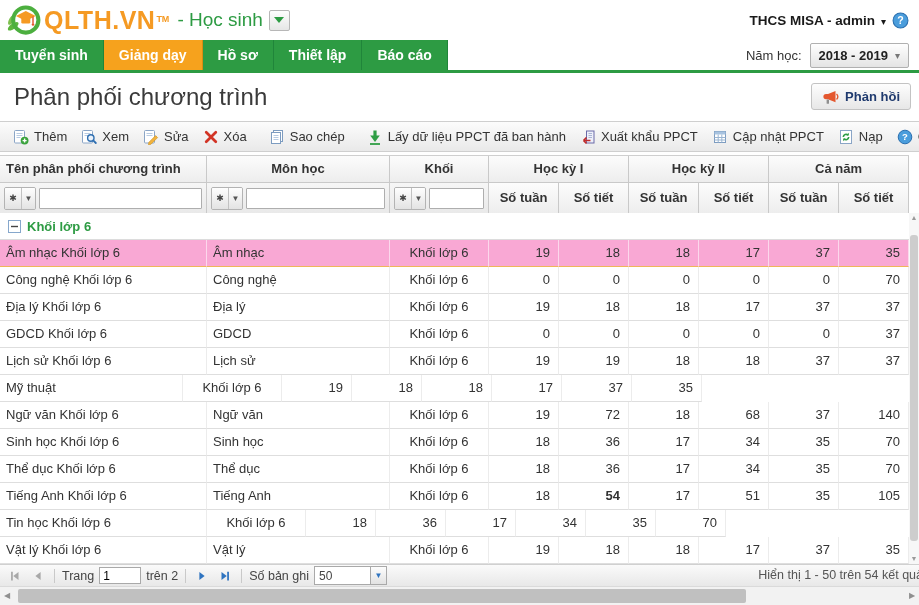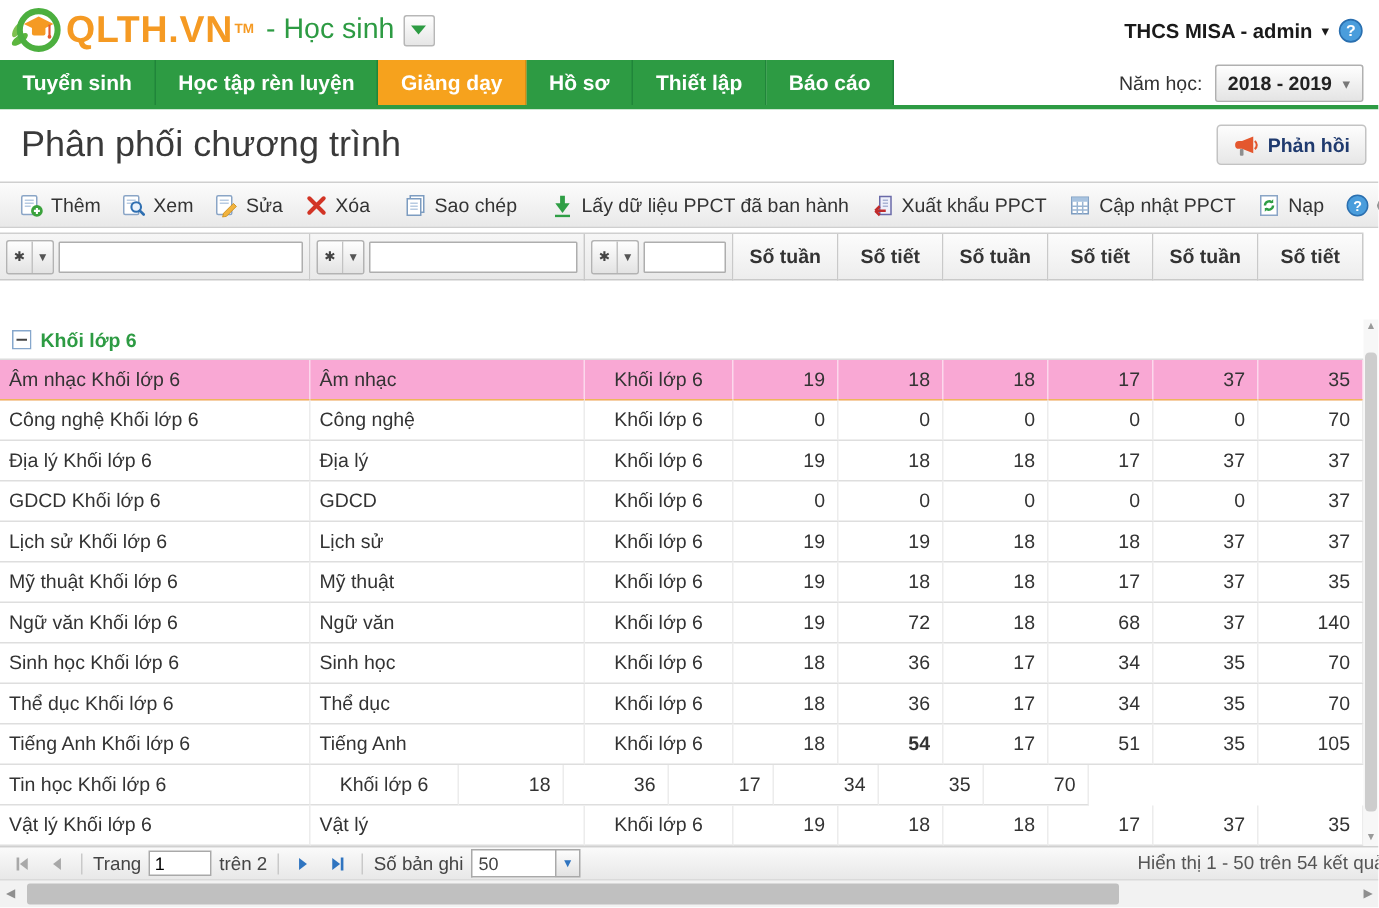--- a/index.html
+++ b/index.html
@@ -133,21 +133,20 @@
         <text x="8" y="11.6" text-anchor="middle" font-size="10" font-weight="bold" fill="#fff" font-family="Liberation Sans, sans-serif">?</text>
       </svg>
     </span>
   </div>
 </div>
 
 <div class="nav-bar">
   <div class="nav-strip"></div>
   <div class="nav-tabs">
       <div class="nav-tab">Tuyển sinh</div>
-      <div class="nav-tab">Học tập rèn luyện</div>
       <div class="nav-tab active">Giảng dạy</div>
       <div class="nav-tab">Hồ sơ</div>
       <div class="nav-tab">Thiết lập</div>
       <div class="nav-tab">Báo cáo</div>
     </div>
   <div class="year-area">
     <span class="year-label">Năm học:</span>
     <button class="year-btn">
       <span class="year-value">2018 - 2019</span>
       <span class="year-caret">▾</span>
@@ -269,20 +268,28 @@
         <svg width="16" height="16" viewBox="0 0 16 16">
           <circle cx="8" cy="8" r="6.8" fill="#4a9ddc" stroke="#2a6faf"></circle>
           <text x="8" y="11.4" text-anchor="middle" font-size="9.5" font-weight="bold" fill="#fff" font-family="Liberation Sans, sans-serif">?</text>
         </svg>
       </span>
       <span class="tb-label">Giúp</span>
     </div>
   </div>
 
 <div class="grid-head">
+  <div class="ghrow">
+      <div class="hcell left" style="width: 207px;">Tên phân phối chương trình</div>
+      <div class="hcell center" style="width: 183px;">Môn học</div>
+      <div class="hcell center" style="width: 99px;">Khối</div>
+      <div class="hcell center" style="width: 140px;">Học kỳ I</div>
+      <div class="hcell center" style="width: 140px;">Học kỳ II</div>
+      <div class="hcell center" style="width: 140px;">Cả năm</div>
+    </div>
   <div class="ghrow">
       <div class="fcell" style="width: 207px;">
         <span class="fop">
           <span class="fop-star">✱</span>
           <span class="fop-caret">▼</span>
         </span>
         <input class="filter-input" style="">
       </div>
       <div class="fcell" style="width: 183px;">
         <span class="fop">
@@ -367,21 +374,20 @@
       <div class="cell" style="width: 183px;">Lịch sử</div>
       <div class="cell center" style="width: 99px;">Khối lớp 6</div>
       <div class="cell num" style="width: 70px;">19</div>
       <div class="cell num" style="width: 70px;">19</div>
       <div class="cell num" style="width: 70px;">18</div>
       <div class="cell num" style="width: 70px;">18</div>
       <div class="cell num" style="width: 70px;">37</div>
       <div class="cell num" style="width: 70px;">37</div>
     </div>
     <div class="grid-row">
-      <div class="cell" style="width: 207px;">Mỹ thuật Khối lớp 6</div>
       <div class="cell" style="width: 183px;">Mỹ thuật</div>
       <div class="cell center" style="width: 99px;">Khối lớp 6</div>
       <div class="cell num" style="width: 70px;">19</div>
       <div class="cell num" style="width: 70px;">18</div>
       <div class="cell num" style="width: 70px;">18</div>
       <div class="cell num" style="width: 70px;">17</div>
       <div class="cell num" style="width: 70px;">37</div>
       <div class="cell num" style="width: 70px;">35</div>
     </div>
     <div class="grid-row">

